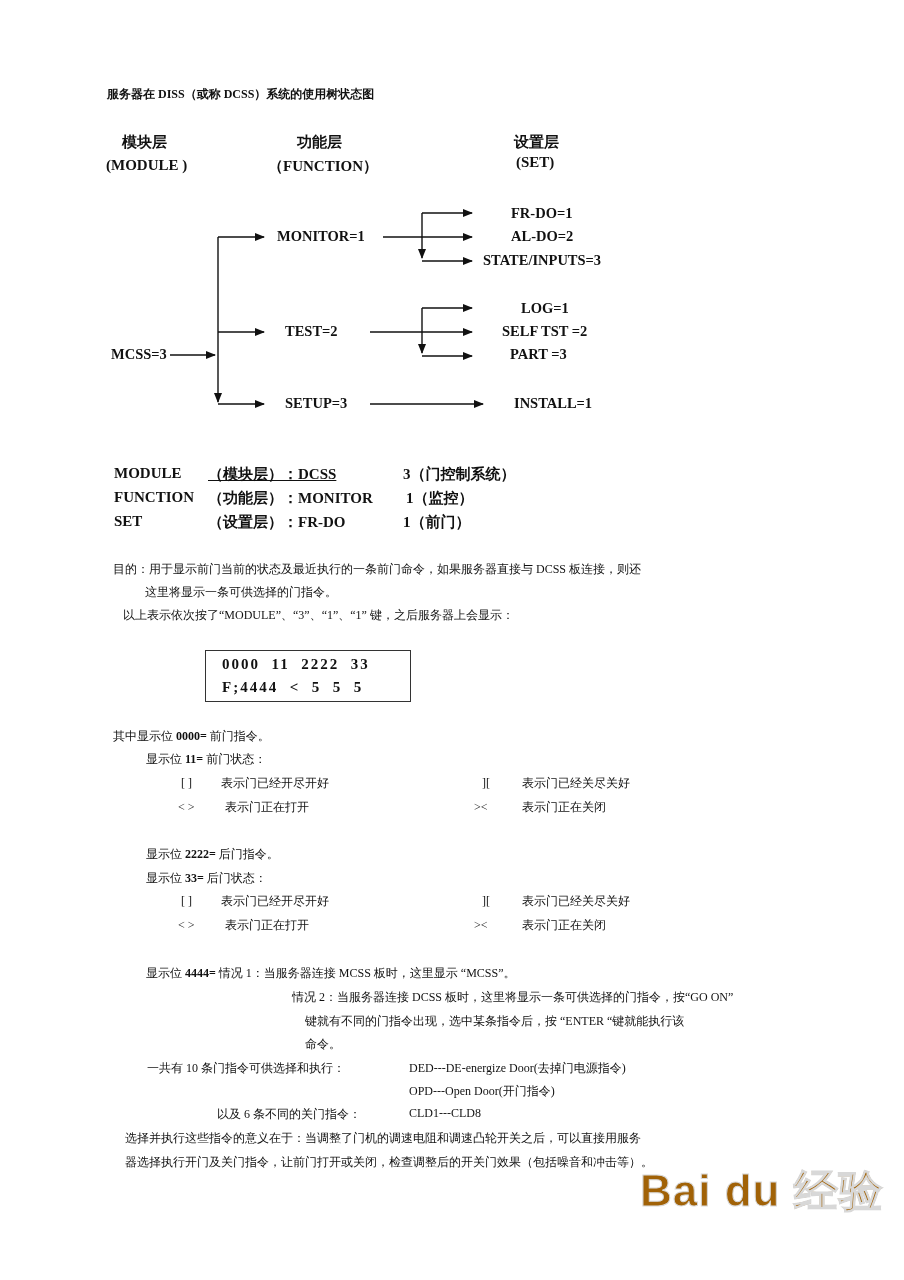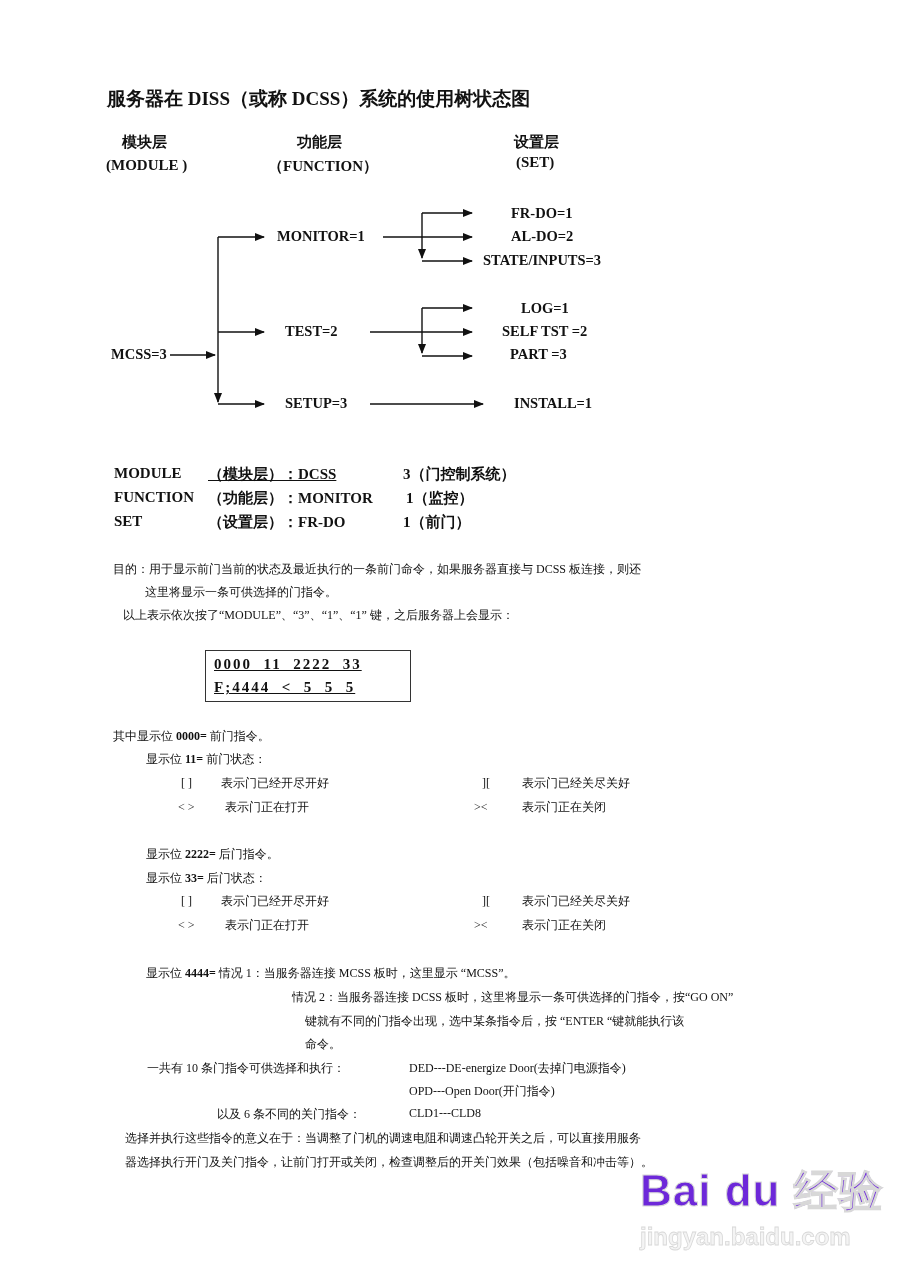--- a/index.html
+++ b/index.html
@@ -3,36 +3,36 @@
 <meta charset="utf-8">
 <style>
   html, body { margin: 0; padding: 0; background: #ffffff; }
   body {
     width: 904px; height: 1280px; position: relative; overflow: hidden;
     font-family: "Liberation Serif", "DejaVu Serif", serif;
     color: #111111;
   }
   .abs { position: absolute; white-space: nowrap; }
   .bold { font-weight: bold; }
-  .title { left: 107px; top: 86px; font-size: 19px; font-weight: bold; }
+  .title { left: 107px; top: 86px; font-size: 12px; font-weight: bold; }
   .hdr { font-size: 15px; font-weight: bold; }
   .node { font-size: 14.5px; font-weight: bold; }
   .txt { font-size: 12px; }
   .defrow { font-size: 15px; font-weight: bold; }
   svg.diagram { position: absolute; left: 0; top: 0; }
   .lcd {
     position: absolute; left: 205px; top: 650px; width: 204px; height: 50px;
     border: 1.5px solid #333;
   }
-  .lcd .l { position: absolute; left: 8px; font-size: 15px; font-weight: bold; letter-spacing: 2px; white-space: pre; text-decoration: underline; }
+  .lcd .l { position: absolute; left: 16px; font-size: 15px; font-weight: bold; letter-spacing: 2px; white-space: pre; }
   .watermark {
     position: absolute; left: 640px; top: 1162px; color: #e6e6e6;
     font-family: "Liberation Sans", sans-serif; font-weight: bold;
   }
-  .watermark .big { font-size: 44px; letter-spacing: 1px; -webkit-text-stroke: 1px #d8d8d8; color: #6d28d9; }
+  .watermark .big { font-size: 44px; letter-spacing: 1px; -webkit-text-stroke: 1px #d8d8d8; color: #a16207; }
   .watermark .small { font-size: 24px; margin-top: 2px; -webkit-text-stroke: 0.8px #d8d8d8; color: #f4f4f4; }
 </style>
 </head>
 <body>
 
 <div class="abs title">服务器在 DISS（或称 DCSS）系统的使用树状态图</div>
 
 <div class="abs hdr" style="left:122px;top:133px;">模块层</div>
 <div class="abs hdr" style="left:106px;top:157px;">(MODULE )</div>
 <div class="abs hdr" style="left:297px;top:133px;">功能层</div>
@@ -136,14 +136,13 @@
 <div class="abs txt" style="left:147px;top:1060px;">一共有 10 条门指令可供选择和执行：</div>
 <div class="abs txt" style="left:409px;top:1060px;">DED---DE-energize Door(去掉门电源指令)</div>
 <div class="abs txt" style="left:409px;top:1083px;">OPD---Open Door(开门指令)</div>
 <div class="abs txt" style="left:217px;top:1106px;">以及 6 条不同的关门指令：</div>
 <div class="abs txt" style="left:409px;top:1106px;">CLD1---CLD8</div>
 <div class="abs txt" style="left:125px;top:1130px;">选择并执行这些指令的意义在于：当调整了门机的调速电阻和调速凸轮开关之后，可以直接用服务</div>
 <div class="abs txt" style="left:125px;top:1154px;">器选择执行开门及关门指令，让前门打开或关闭，检查调整后的开关门效果（包括噪音和冲击等）。</div>
 
 <div class="watermark">
   <div class="big">Bai du 经验</div>
-  <div class="small">jingyan.baidu.com</div>
 </div>
 
 </body></html>

